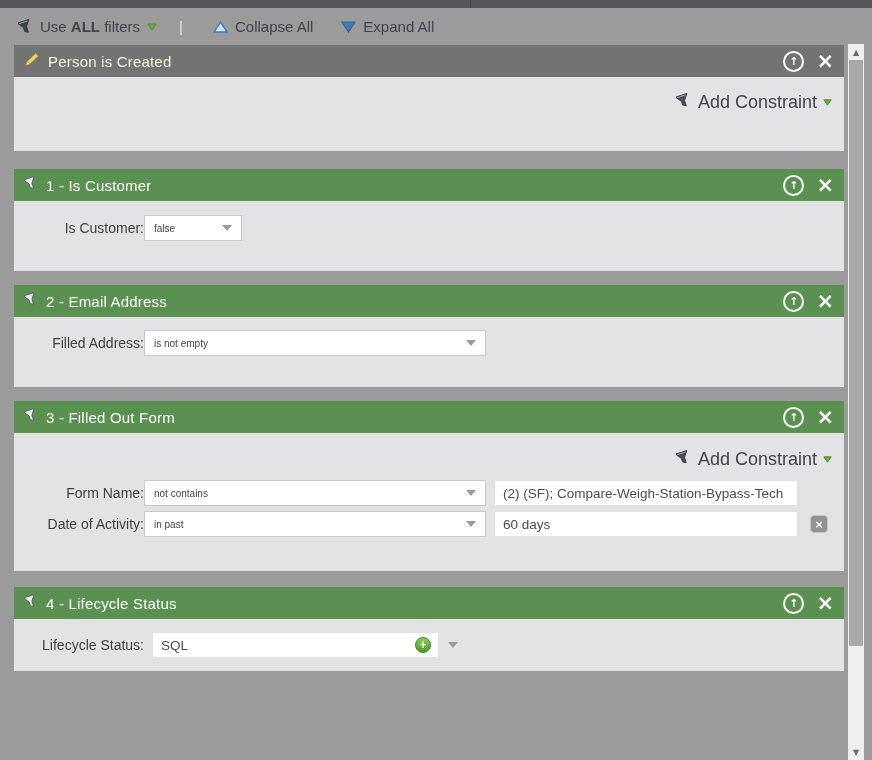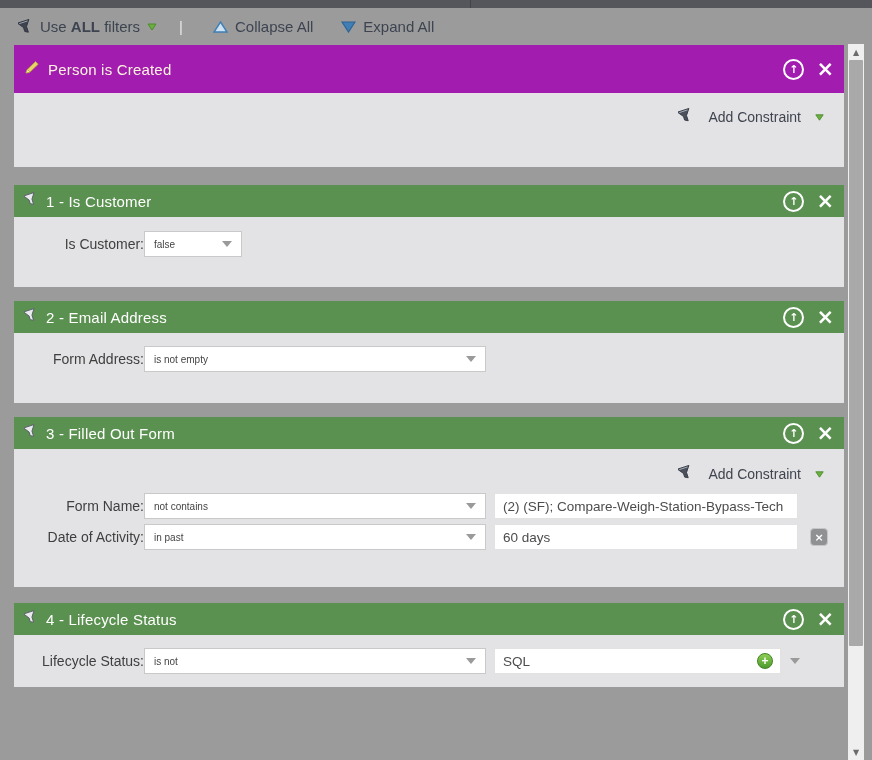--- a/index.html
+++ b/index.html
@@ -19,29 +19,29 @@
   .toolbar b{font-weight:bold;}
   .tb-icon{margin-right:7px;display:flex;align-items:center;}
   .caret-green{margin-left:7px;display:flex;align-items:center;}
   .toolbar .tb-gap{width:28px;}
   
   .content{position:absolute;top:45px;left:14px;width:830px;}
   
   .panel{margin-bottom:0;}
   .panel-header{display:flex;align-items:center;color:#ffffff;font-size:15px;padding:0 10px 0 10px;}
   .panel-header .title{margin-left:8px;letter-spacing:.2px;}
-  .header-orange{height:48px;background:#a21caf;color:#fdf4e0;}
+  .header-orange{height:32px;background:#737373;color:#fdf4e0;}
   .header-green{height:32px;background:#5b9150;}
   .header-right{margin-left:auto;display:flex;align-items:center;gap:12px;}
   .up-circle{width:17px;height:17px;border:2px solid #fff;border-radius:50%;display:flex;align-items:center;justify-content:center;cursor:pointer;}
   .up-circle .arrow{color:#fff;font-size:11px;font-weight:bold;line-height:1;font-family:"DejaVu Sans",sans-serif;}
   .close-x{color:#fff;font-size:21px;font-weight:bold;line-height:1;cursor:pointer;font-family:"DejaVu Sans",sans-serif;}
   .panel-body{background:#e3e2e4;}
   
-  .ac-row{display:flex;justify-content:flex-end;align-items:center;padding-right:20px;font-size:14px;color:#3f4450;cursor:pointer;gap:8px;}
+  .ac-row{display:flex;justify-content:flex-end;align-items:center;padding-right:12px;font-size:18px;color:#3f4450;cursor:pointer;}
   .ac-row .ac-label{margin:0 6px 0 7px;}
   
   .row{display:flex;align-items:center;}
   .flabel{width:130px;text-align:right;color:#3f3f3f;font-size:14px;white-space:nowrap;}
   .dropdown{background:#fff;border:1px solid #c9c9c9;height:24px;display:flex;align-items:center;justify-content:space-between;padding:0 9px;font-size:10px;color:#444;cursor:pointer;box-sizing:content-box;}
   .dd-small{width:78px;}
   .dd-large{width:322px;}
   .dd-caret{width:0;height:0;border-left:5px solid transparent;border-right:5px solid transparent;border-top:6px solid #9a9a9a;margin-left:6px;}
   .textinput{background:#fff;border:1px solid #e2e2e2;height:26px;padding:0 8px;font-size:13.5px;color:#4c4c4c;font-family:"Liberation Sans",sans-serif;box-sizing:border-box;}
   .input-wide{width:304px;margin-left:8px;}
@@ -184,21 +184,21 @@
       <span class="title">2 - Email Address</span>
       <span class="header-right">
         <span class="up-circle">
             <span class="arrow">↑</span>
           </span>
         <span class="close-x">×</span>
       </span>
     </div>
     <div class="panel-body" style="height:70px;">
       <div class="row" style="padding-top:13px;">
-        <span class="flabel">Form Address:</span>
+        <span class="flabel">Filled Address:</span>
         <div class="dropdown dd-large">
           <span>is not empty</span>
           <span class="dd-caret"></span>
         </div>
       </div>
     </div>
   </div>
 
   <div class="gap14"></div>
 
@@ -271,24 +271,20 @@
       <span class="header-right">
         <span class="up-circle">
             <span class="arrow">↑</span>
           </span>
         <span class="close-x">×</span>
       </span>
     </div>
     <div class="panel-body" style="height:52px;">
       <div class="row" style="padding-top:13px;">
         <span class="flabel">Lifecycle Status:</span>
-        <div class="dropdown dd-large">
-          <span>is not</span>
-          <span class="dd-caret"></span>
-        </div>
         <span class="sql-wrap">
           <input class="textinput input-sql" value="SQL" style="">
           <span class="plus-circle">
               <span>+</span>
             </span>
         </span>
         <span class="dd-caret" style="margin-left:9px;"></span>
       </div>
     </div>
   </div>

